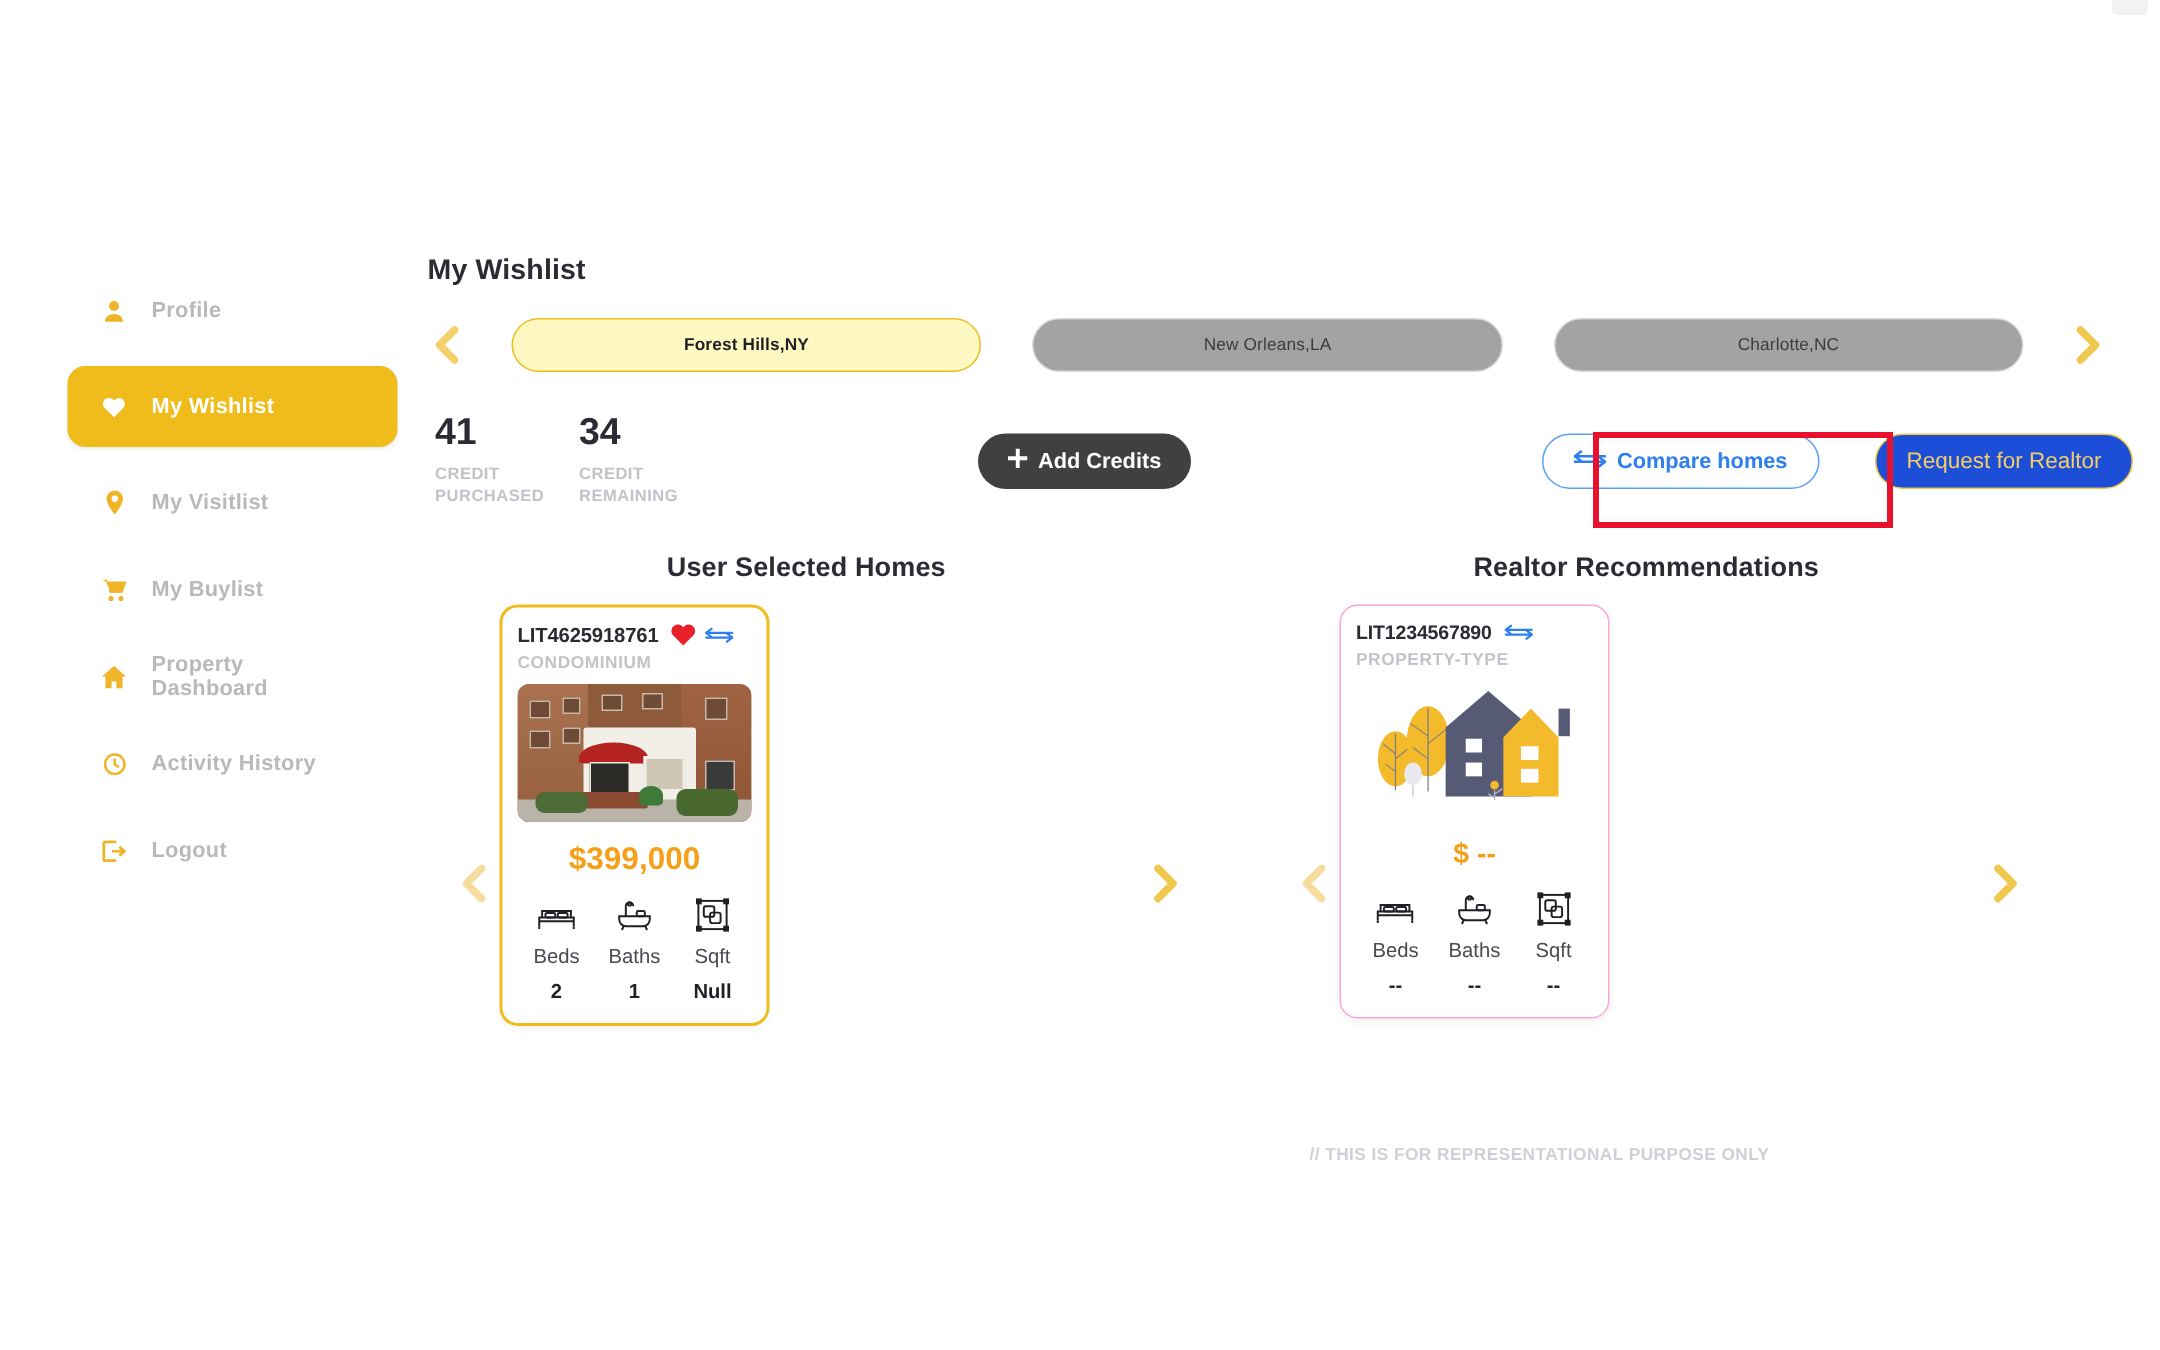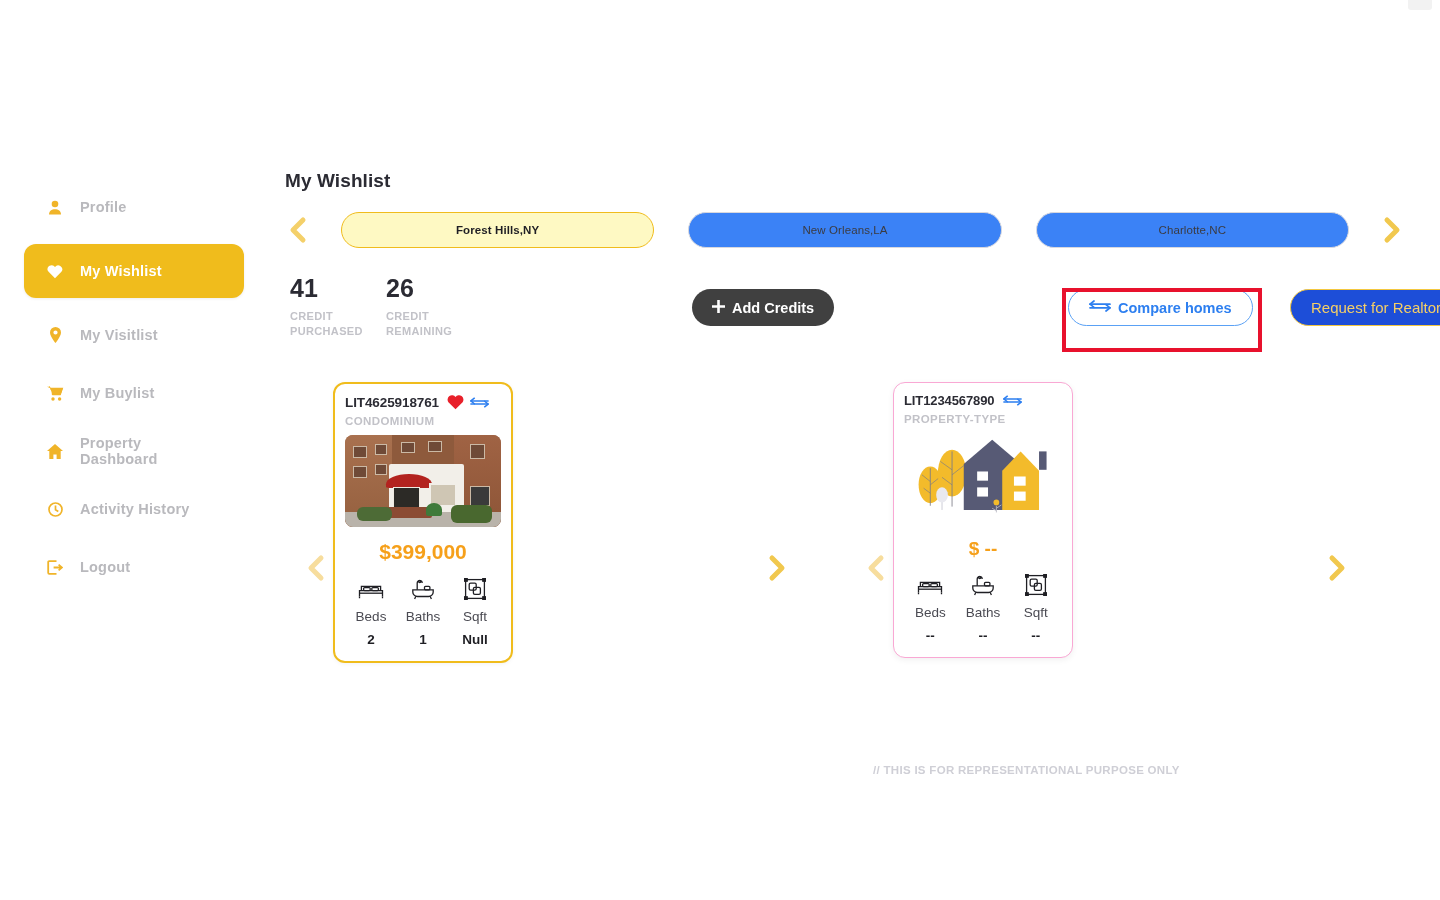--- a/index.html
+++ b/index.html
@@ -11,21 +11,21 @@
   }
   #page { position: relative; width: 1440px; height: 900px; background:#fff; }
 
   
   .corner-stub {
     position:absolute; top:0; right:8px; width:24px; height:10px;
     background:#f2f2f2; border-bottom-left-radius:3px; border-bottom-right-radius:3px;
   }
 
   
-  .sidebar { position:absolute; left:24px; top:186px; width:220px; }
+  .sidebar { position:absolute; left:45px; top:186px; width:220px; }
   .nav-item {
     display:flex; align-items:center; gap:16px;
     height:42px; padding:0 22px; border-radius:10px;
     color:#b9b9bd; font-size:14.5px; font-weight:700;
     letter-spacing:.2px; cursor:pointer; margin-bottom:16px;
   }
   .nav-item .nav-ico {
     width:18px; display:flex; align-items:center; justify-content:center;
     color:#f0b429; flex:0 0 18px;
   }
@@ -42,33 +42,33 @@
     font-size:19px; font-weight:700; color:#2b2b33; letter-spacing:.1px;
     margin-bottom:14px;
   }
 
   
   .tabs-row { display:flex; align-items:center; gap:0; height:48px; }
   .tabs-scroll { display:flex; gap:34px; flex:1; padding:0 30px; }
   .city-pill {
     flex:1; height:36px; border-radius:20px;
     display:flex; align-items:center; justify-content:center;
-    font-size:11.5px; color:#3b3b41; background:#3b82f6;
+    font-size:11.5px; color:#3b3b41; background:#a3a3a3;
     border:1px solid #d8d8de; cursor:pointer; letter-spacing:.1px;
   }
   .city-pill.active {
     background:#fef9c3; border-color:#f0bc1c; color:#1f1f24; font-weight:700;
   }
   .chev {
     width:26px; height:40px; flex:0 0 26px; cursor:pointer;
     display:flex; align-items:center; justify-content:center;
   }
 
   
-  .actions-row { display:flex; align-items:flex-start; margin-top:22px;gap:40px; }
+  .actions-row { display:flex; align-items:flex-start; margin-top:22px; }
   .credits { display:flex; gap:26px; padding-left:5px; }
   .credit-block { width:70px; }
   .credit-num { font-size:25px; font-weight:700; color:#2b2b33; line-height:1; }
   .credit-lbl {
     margin-top:8px; font-size:11px; color:#c2c2c8; font-weight:700;
     letter-spacing:.35px; line-height:1.35; text-transform:uppercase;
   }
 
   .btn {
     height:37px; border-radius:20px; display:inline-flex; align-items:center;
@@ -283,21 +283,21 @@
       </div>
     </div>
 
     <div class="actions-row">
       <div class="credits">
         <div class="credit-block">
           <div class="credit-num">41</div>
           <div class="credit-lbl">CREDIT PURCHASED</div>
         </div>
         <div class="credit-block">
-          <div class="credit-num">26</div>
+          <div class="credit-num">34</div>
           <div class="credit-lbl">CREDIT REMAINING</div>
         </div>
       </div>
 
       <div class="actions-wrap">
         <div class="btn btn-solid btn-add">
           <span>
             <svg width="13" height="13" viewBox="0 0 13 13" fill="#fff">
                 <path d="M5.2 0h2.6v5.2H13v2.6H7.8V13H5.2V7.8H0V5.2h5.2z"></path>
               </svg>
@@ -322,20 +322,24 @@
           <span>Request for Realtor</span>
         </div>
       </div>
     </div>
   </div>
 
   <div class="anno-box"></div>
 
   <div class="sections">
 
+    <div class="sec-heads">
+      <div class="sec-head left">User Selected Homes</div>
+      <div class="sec-head right">Realtor Recommendations</div>
+    </div>
 
     <div class="carousels">
 
       <div class="carousel left">
 
         <div class="car-arrow l">
           <svg width="20" height="30" viewBox="0 0 20 30" fill="none" stroke="#f7dd9d" stroke-width="5" stroke-linecap="round" stroke-linejoin="round">
               <path d="M15 5 5 15l10 10"></path>
             </svg>
         </div>

